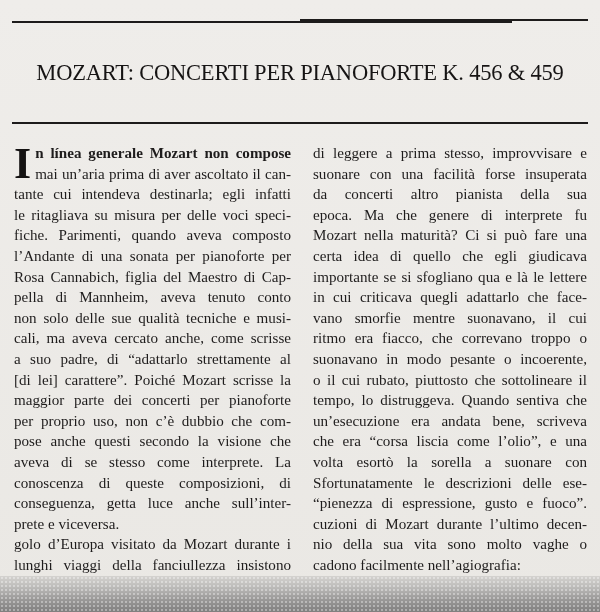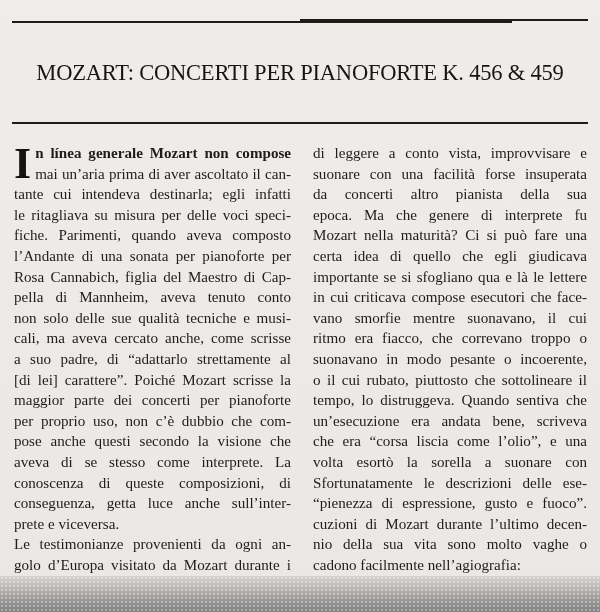--- a/index.html
+++ b/index.html
@@ -63,37 +63,36 @@
         <span class="line">cali, ma aveva cercato anche, come scrisse</span>
         <span class="line">a suo padre, di “adattarlo strettamente al</span>
         <span class="line">[di lei] carattere”. Poiché Mozart scrisse la</span>
         <span class="line">maggior parte dei concerti per pianoforte</span>
         <span class="line">per proprio uso, non c’è dubbio che com-</span>
         <span class="line">pose anche questi secondo la visione che</span>
         <span class="line">aveva di se stesso come interprete. La</span>
         <span class="line">conoscenza di queste composizioni, di</span>
         <span class="line">conseguenza, getta luce anche sull’inter-</span>
         <span class="line last">prete e viceversa.</span>
-        <span class="line">Le testimonianze provenienti da ogni an-</span>
         <span class="line">golo d’Europa visitato da Mozart durante i</span>
         <span class="line">lunghi viaggi della fanciullezza insistono</span>
         <span class="line">sulle sue straordinarie capacità tecniche,</span>
       </div>
   </div>
 
   <div class="col col-right">
     <div id="right-lines">
-        <span class="line">di leggere a conto vista, improvvisare e</span>
+        <span class="line">di leggere a prima stesso, improvvisare e</span>
         <span class="line">suonare con una facilità forse insuperata</span>
         <span class="line">da concerti altro pianista della sua</span>
         <span class="line">epoca. Ma che genere di interprete fu</span>
         <span class="line">Mozart nella maturità? Ci si può fare una</span>
         <span class="line">certa idea di quello che egli giudicava</span>
         <span class="line">importante se si sfogliano qua e là le lettere</span>
-        <span class="line">in cui criticava compose esecutori che face-</span>
+        <span class="line">in cui criticava quegli adattarlo che face-</span>
         <span class="line">vano smorfie mentre suonavano, il cui</span>
         <span class="line">ritmo era fiacco, che correvano troppo o</span>
         <span class="line">suonavano in modo pesante o incoerente,</span>
         <span class="line">o il cui rubato, piuttosto che sottolineare il</span>
         <span class="line">tempo, lo distruggeva. Quando sentiva che</span>
         <span class="line">un’esecuzione era andata bene, scriveva</span>
         <span class="line">che era “corsa liscia come l’olio”, e una</span>
         <span class="line">volta esortò la sorella a suonare con</span>
         <span class="line">Sfortunatamente le descrizioni delle ese-</span>
         <span class="line">“pienezza di espressione, gusto e fuoco”.</span>

